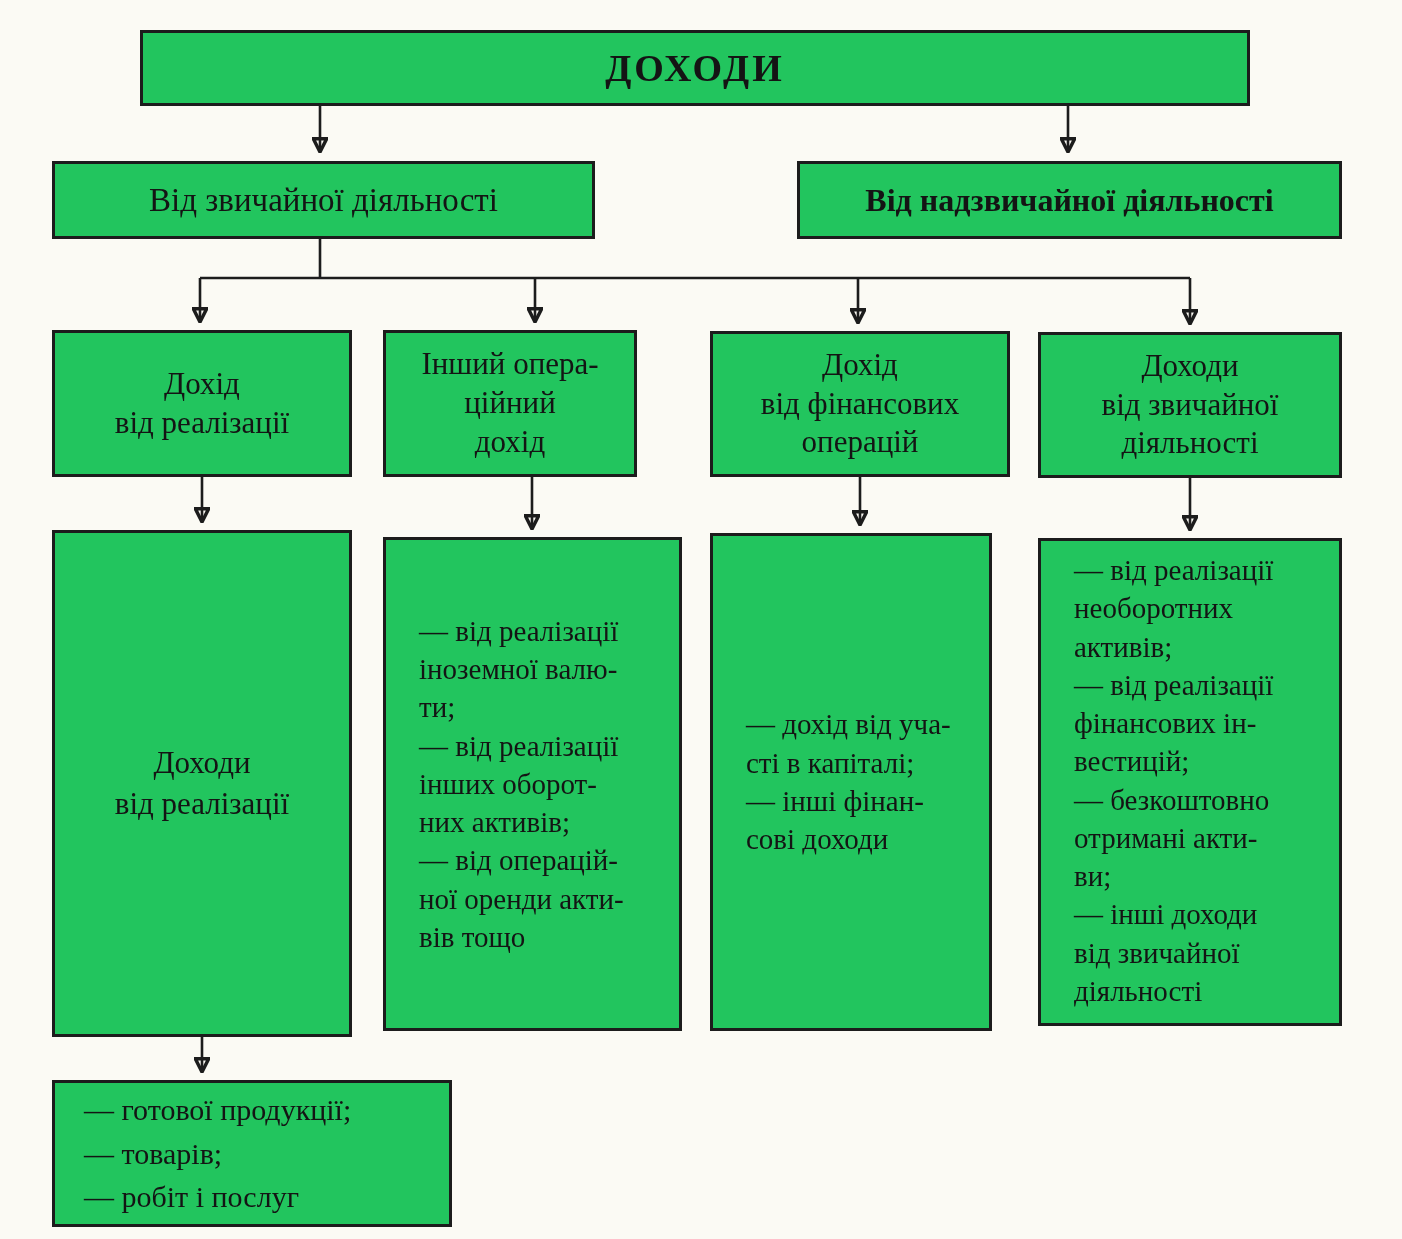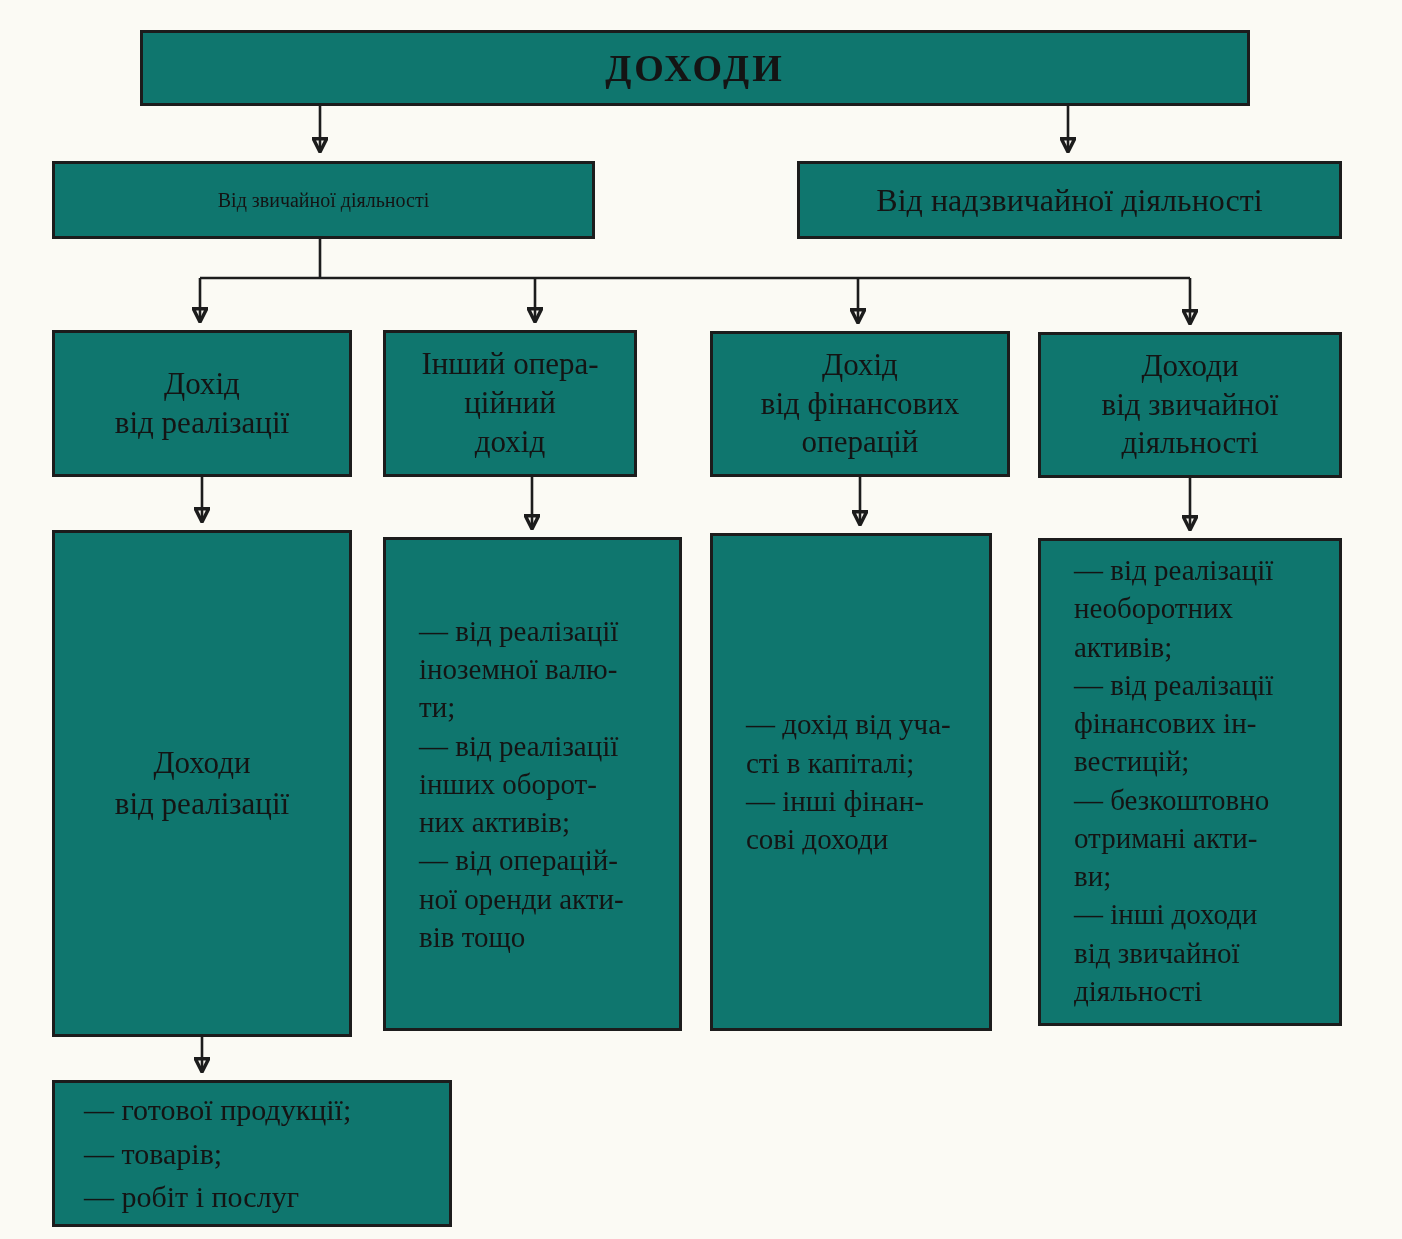--- a/index.html
+++ b/index.html
@@ -20,32 +20,32 @@
     pointer-events: none;
   }
   .connectors path {
     stroke: #1c1c1c;
     stroke-width: 2.6;
     fill: none;
   }
   .box {
     position: absolute;
     border: 3px solid #1c1c1c;
-    background: #0f766e;
+    background: #22c55e;
     display: flex;
     align-items: center;
     justify-content: center;
   }
   .txt { white-space: pre-line; }
   .title-box {
     left: 140px; top: 30px; width: 1110px; height: 76px;
     font-size: 38px; font-weight: 700; letter-spacing: 3px;
   }
-  .l1-left  { left: 52px;  top: 161px; width: 543px; height: 78px; font-size: 20px; }
-  .l1-right { left: 797px; top: 161px; width: 545px; height: 78px; font-size: 32px; }
+  .l1-left  { left: 52px;  top: 161px; width: 543px; height: 78px; font-size: 33px; }
+  .l1-right { left: 797px; top: 161px; width: 545px; height: 78px; font-size: 32px; font-weight: bold; }
 
   .hdr { font-size: 31px; line-height: 1.25; text-align: center; }
   .hdr-1 { left: 52px;   top: 330px; width: 300px; height: 147px; }
   .hdr-2 { left: 383px;  top: 330px; width: 254px; height: 147px; }
   .hdr-3 { left: 710px;  top: 331px; width: 300px; height: 146px; }
   .hdr-4 { left: 1038px; top: 332px; width: 304px; height: 146px; }
 
   .det { font-size: 29px; line-height: 1.32; text-align: left;
          justify-content: flex-start; padding-left: 33px; padding-right: 8px; }
   .det-1 { left: 52px;   top: 530px; width: 300px; height: 507px;

